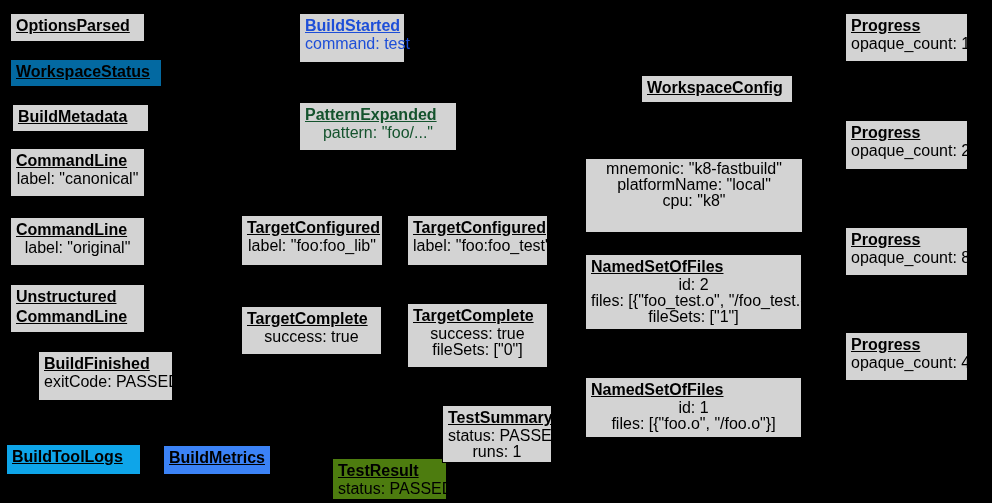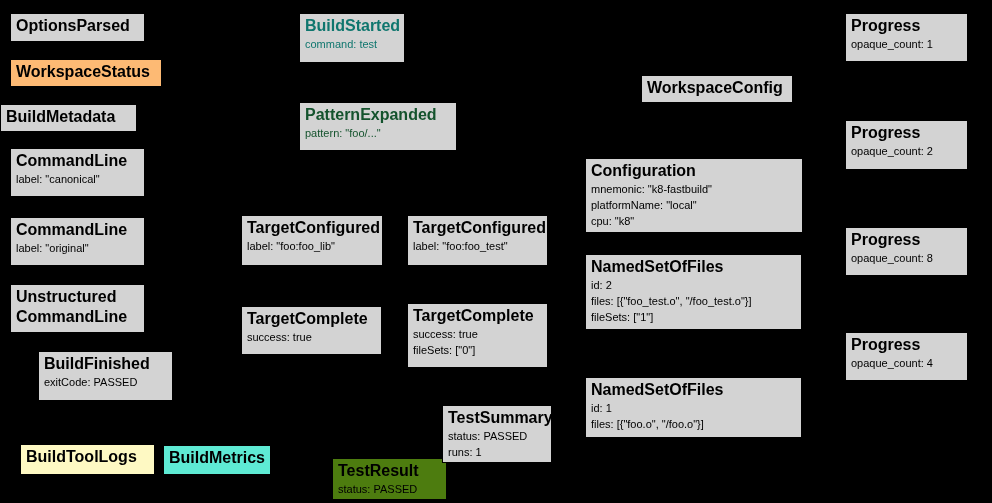--- a/index.html
+++ b/index.html
@@ -21,64 +21,66 @@
     position: absolute;
     box-sizing: border-box;
     border: 1px solid #000000;
     padding: 2px 5px;
     overflow: visible;
   }
   .node-title {
     font-weight: bold;
     font-size: 16px;
     line-height: 20px;
+    text-decoration: underline;
     white-space: pre;
   }
   .node-field {
-    font-size: 11px;
+    font-size: 16px;
     line-height: 16px;
     white-space: pre;
+    text-align: center;
   }
 </style>
 </head>
 <body style="background: rgb(0, 0, 0);">
 
 <div id="canvas" style="background: rgb(0, 0, 0);">
     <div class="node" style="left: 10px; top: 13px; width: 135px; height: 29px; background: rgb(211, 211, 211); border-color: rgb(0, 0, 0); color: rgb(0, 0, 0);">
       <div class="node-title">OptionsParsed</div>
     </div>
-    <div class="node" style="left: 10px; top: 59px; width: 152px; height: 28px; background: #fdba74; border-color: rgb(0, 0, 0); color: rgb(0, 0, 0);">
+    <div class="node" style="left: 10px; top: 59px; width: 152px; height: 28px; background: #0369a1; border-color: rgb(0, 0, 0); color: rgb(0, 0, 0);">
       <div class="node-title">WorkspaceStatus</div>
     </div>
-    <div class="node" style="left: 0; top: 104px; width: 137px; height: 28px; background: rgb(211, 211, 211); border-color: rgb(0, 0, 0); color: rgb(0, 0, 0);">
+    <div class="node" style="left: 12px; top: 104px; width: 137px; height: 28px; background: rgb(211, 211, 211); border-color: rgb(0, 0, 0); color: rgb(0, 0, 0);">
       <div class="node-title">BuildMetadata</div>
     </div>
     <div class="node" style="left: 10px; top: 148px; width: 135px; height: 49px; background: rgb(211, 211, 211); border-color: rgb(0, 0, 0); color: rgb(0, 0, 0);">
       <div class="node-title">CommandLine</div>
       <div class="node-field">label: "canonical"</div>
     </div>
     <div class="node" style="left: 10px; top: 217px; width: 135px; height: 49px; background: rgb(211, 211, 211); border-color: rgb(0, 0, 0); color: rgb(0, 0, 0);">
       <div class="node-title">CommandLine</div>
       <div class="node-field">label: "original"</div>
     </div>
     <div class="node" style="left: 10px; top: 284px; width: 135px; height: 49px; background: rgb(211, 211, 211); border-color: rgb(0, 0, 0); color: rgb(0, 0, 0);">
       <div class="node-title">Unstructured
 CommandLine</div>
     </div>
     <div class="node" style="left: 10px; top: 351px; width: 135px; height: 50px; background: rgb(211, 211, 211); border-color: rgb(0, 0, 0); color: rgb(0, 0, 0); margin-left: 28px;">
       <div class="node-title">BuildFinished</div>
       <div class="node-field">exitCode: PASSED</div>
     </div>
-    <div class="node" style="left: 20px; top: 444px; width: 135px; height: 31px; background: #fef9c3; border-color: rgb(0, 0, 0); color: rgb(0, 0, 0);">
+    <div class="node" style="left: 6px; top: 444px; width: 135px; height: 31px; background: #0ea5e9; border-color: rgb(0, 0, 0); color: rgb(0, 0, 0);">
       <div class="node-title">BuildToolLogs</div>
     </div>
-    <div class="node" style="left: 163px; top: 445px; width: 108px; height: 30px; background: #5eead4; border-color: rgb(0, 0, 0); color: rgb(0, 0, 0);">
+    <div class="node" style="left: 163px; top: 445px; width: 108px; height: 30px; background: #3b82f6; border-color: rgb(0, 0, 0); color: rgb(0, 0, 0);">
       <div class="node-title">BuildMetrics</div>
     </div>
-    <div class="node" style="left: 299px; top: 13px; width: 106px; height: 50px; background: rgb(211, 211, 211); border-color: rgb(0, 0, 0); color: #0f766e;">
+    <div class="node" style="left: 299px; top: 13px; width: 106px; height: 50px; background: rgb(211, 211, 211); border-color: rgb(0, 0, 0); color: #1d4ed8;">
       <div class="node-title">BuildStarted</div>
       <div class="node-field">command: test</div>
     </div>
     <div class="node" style="left: 299px; top: 102px; width: 158px; height: 49px; background: rgb(211, 211, 211); border-color: rgb(0, 0, 0); color: #14532d;">
       <div class="node-title">PatternExpanded</div>
       <div class="node-field">pattern: "foo/..."</div>
     </div>
     <div class="node" style="left: 241px; top: 215px; width: 142px; height: 51px; background: rgb(211, 211, 211); border-color: rgb(0, 0, 0); color: rgb(0, 0, 0);">
       <div class="node-title">TargetConfigured</div>
       <div class="node-field">label: "foo:foo_lib"</div>
@@ -102,21 +104,20 @@
     </div>
     <div class="node" style="left: 442px; top: 405px; width: 110px; height: 58px; background: rgb(211, 211, 211); border-color: rgb(0, 0, 0); color: rgb(0, 0, 0);">
       <div class="node-title">TestSummary</div>
       <div class="node-field">status: PASSED</div>
       <div class="node-field">runs: 1</div>
     </div>
     <div class="node" style="left: 641px; top: 75px; width: 152px; height: 28px; background: rgb(211, 211, 211); border-color: rgb(0, 0, 0); color: rgb(0, 0, 0);">
       <div class="node-title">WorkspaceConfig</div>
     </div>
     <div class="node" style="left: 585px; top: 158px; width: 218px; height: 75px; background: rgb(211, 211, 211); border-color: rgb(0, 0, 0); color: rgb(0, 0, 0);">
-      <div class="node-title">Configuration</div>
       <div class="node-field">mnemonic: "k8-fastbuild"</div>
       <div class="node-field">platformName: "local"</div>
       <div class="node-field">cpu: "k8"</div>
     </div>
     <div class="node" style="left: 585px; top: 254px; width: 217px; height: 76px; background: rgb(211, 211, 211); border-color: rgb(0, 0, 0); color: rgb(0, 0, 0);">
       <div class="node-title">NamedSetOfFiles</div>
       <div class="node-field">id: 2</div>
       <div class="node-field">files: [{"foo_test.o", "/foo_test.o"}]</div>
       <div class="node-field">fileSets: ["1"]</div>
     </div>

